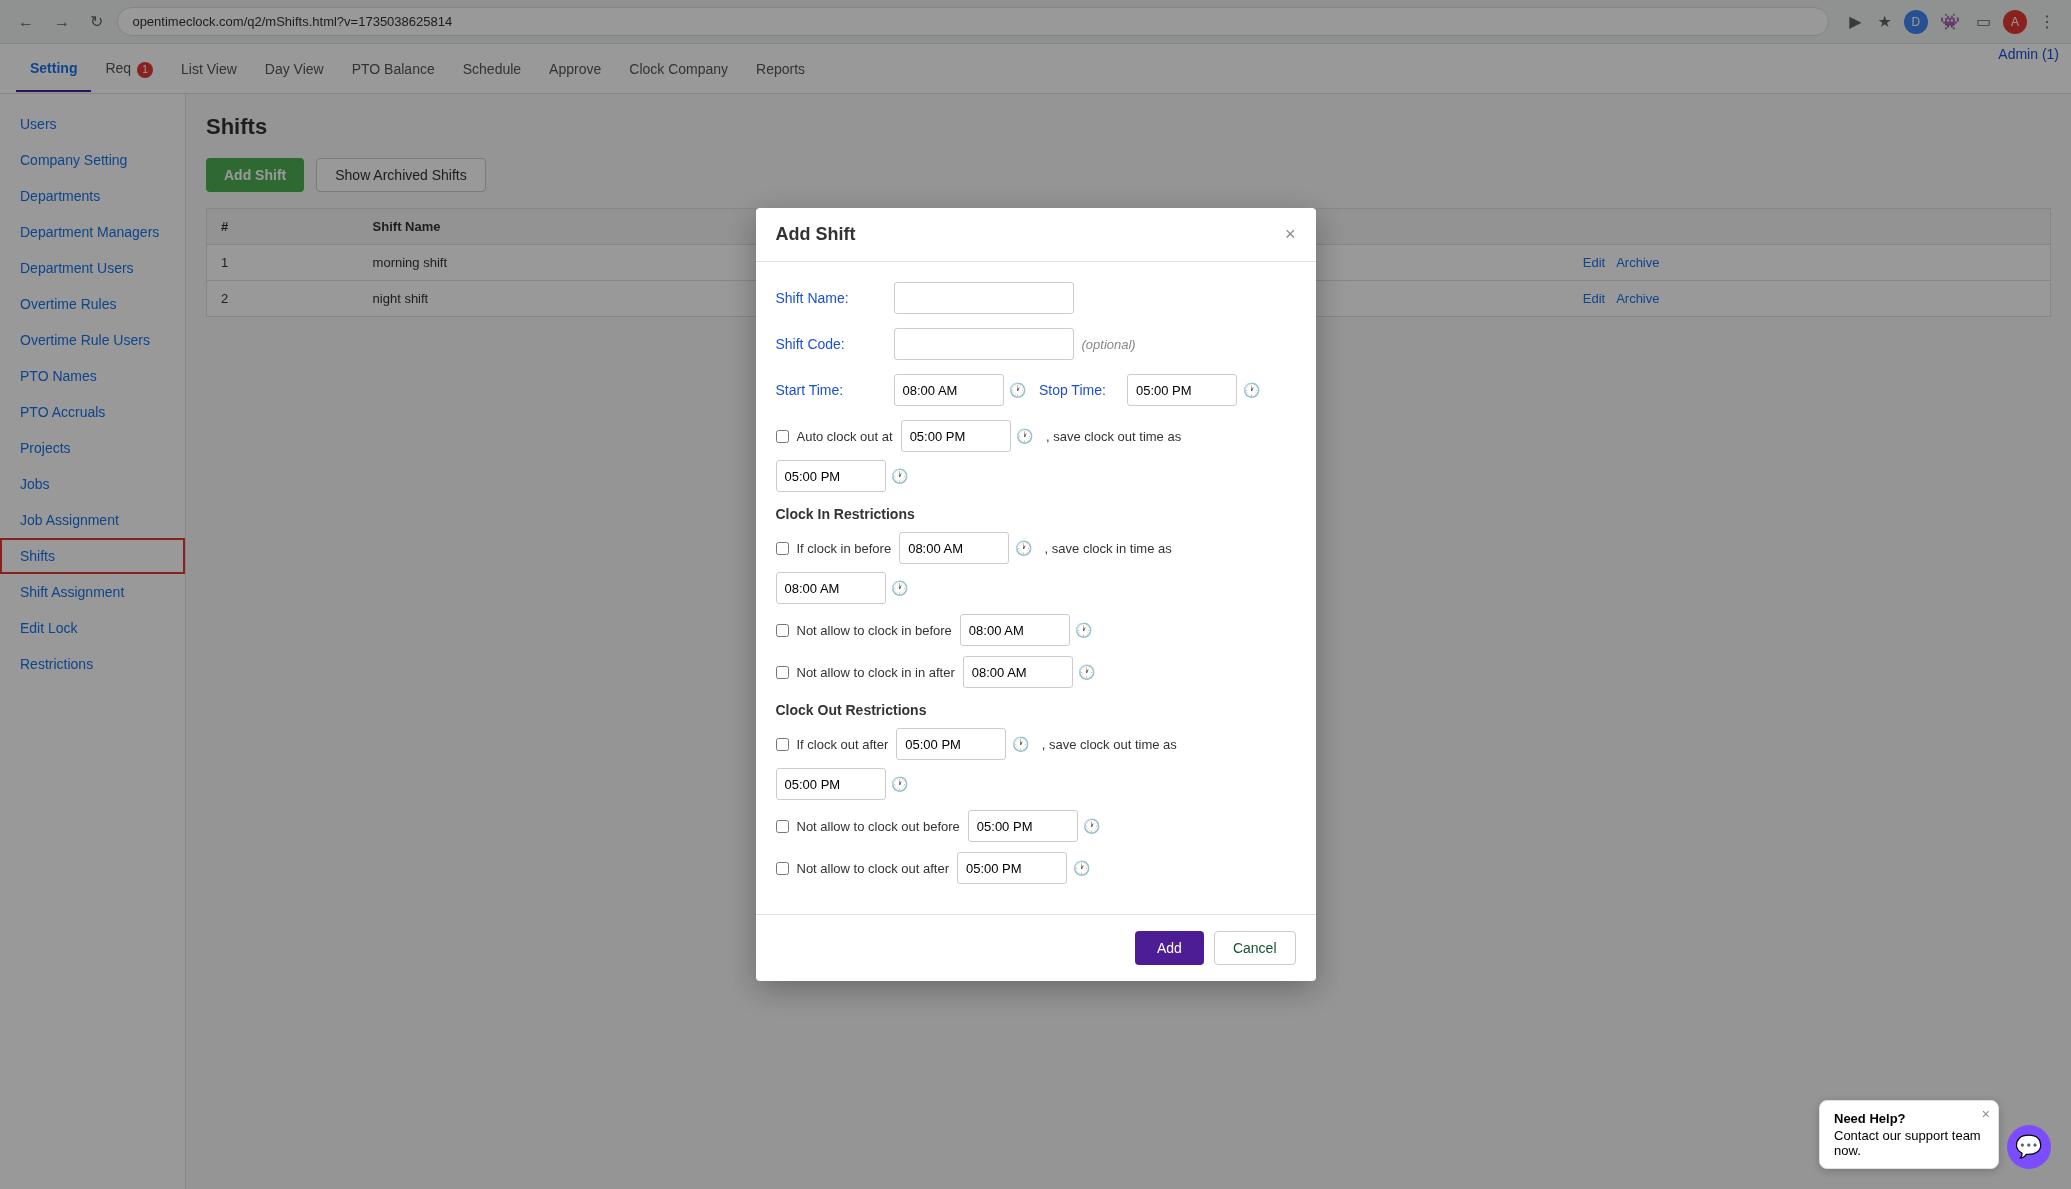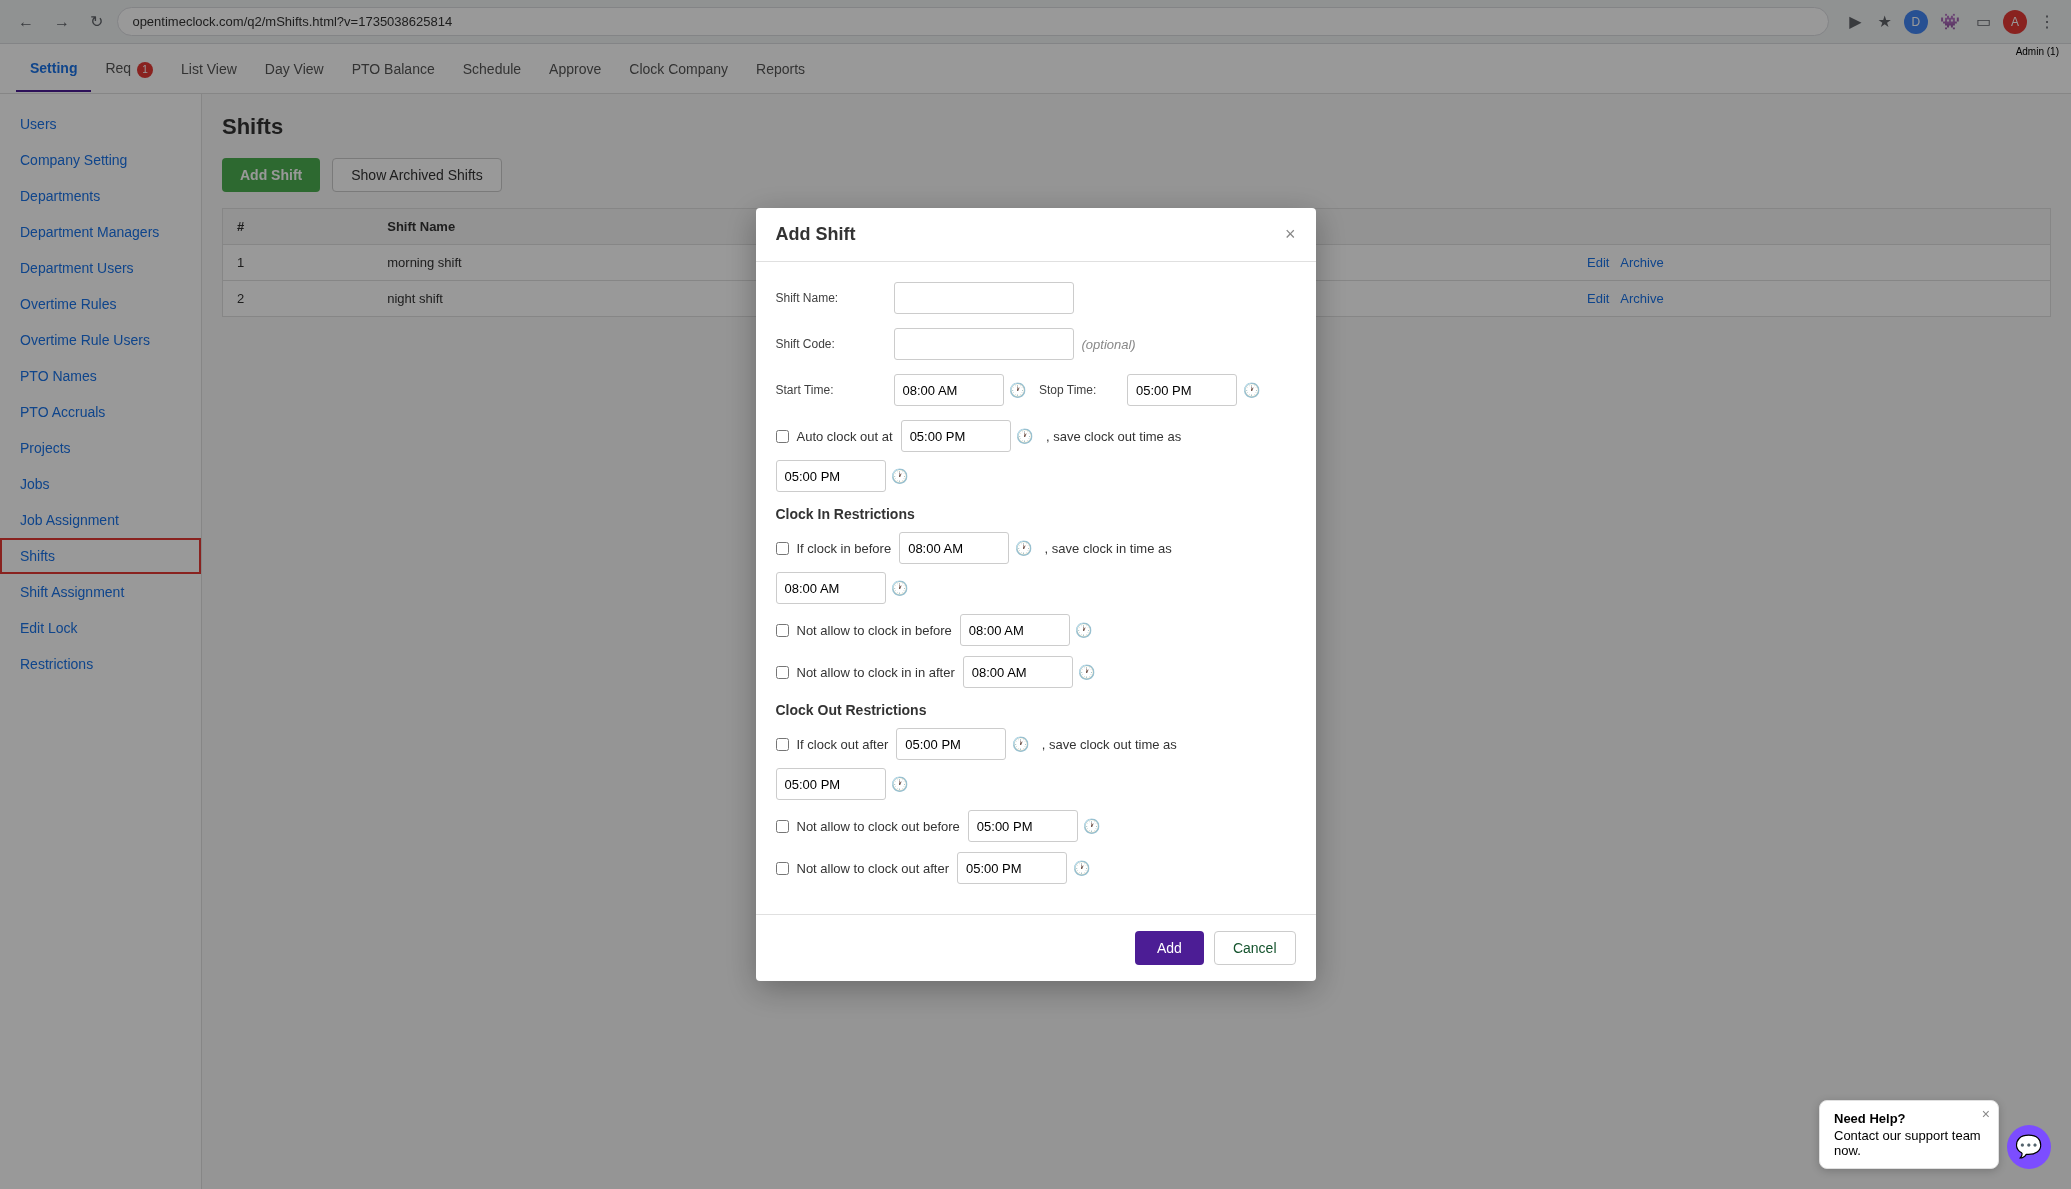--- a/index.html
+++ b/index.html
@@ -45,21 +45,21 @@
       cursor: pointer;
       font-size: 14px;
       color: #555;
       white-space: nowrap;
     }
     .top-nav-item.active { color: #1a73e8; font-weight: bold; border-bottom: 2px solid #4c1d95; }
     .top-nav-badge {
       display: inline-block; background: #e53935; color: white; border-radius: 50%;
       font-size: 10px; width: 16px; height: 16px; text-align: center; line-height: 16px; margin-left: 2px;
     }
-    .admin-label { font-size: 10px; color: #000000; position: absolute; top: 2px; right: 12px; }
+    .admin-label { font-size: 14px; color: #1d4ed8; position: absolute; top: 2px; right: 12px; }
 
     
     .second-nav {
       background: white;
       border-bottom: 2px solid #1a73e8;
       padding: 0 16px;
       display: flex;
       align-items: center;
       gap: 8px;
       min-height: 42px;
@@ -72,21 +72,21 @@
     }
     .second-nav-item.active { color: #e53935; }
     .exit-btn { color: #555; }
     .cam-icon { font-size: 18px; cursor: pointer; color: #555; }
 
     
     .main-content { display: flex; flex: 1; overflow: hidden; }
 
     
     .sidebar {
-      width: 202px;
+      width: 186px;
       background: white;
       border-right: 1px solid #e0e0e0;
       overflow-y: auto;
       padding: 12px 0;
       flex-shrink: 0;
     }
     .sidebar-item {
       padding: 10px 20px;
       cursor: pointer;
       font-size: 14px;
@@ -147,21 +147,21 @@
       display: flex; align-items: center; justify-content: space-between;
       padding: 16px 20px; border-bottom: 1px solid #e0e0e0;
     }
     .modal-title { font-size: 18px; font-weight: bold; color: #333; }
     .modal-close { background: none; border: none; font-size: 18px; cursor: pointer; color: #888; }
     .modal-body { padding: 20px; }
 
     .form-row {
       display: flex; align-items: center; margin-bottom: 14px; gap: 8px;
     }
-    .form-label { min-width: 110px; font-size: 12px; color: #404040; font-weight: normal; }
+    .form-label { min-width: 110px; font-size: 14px; color: #1d4ed8; font-weight: normal; }
     .form-input {
       border: 1px solid #ccc; border-radius: 3px; padding: 6px 10px;
       font-size: 14px; outline: none; height: 32px;
     }
     .form-input-wide { width: 180px; }
     .optional-text { font-style: italic; color: #888; font-size: 13px; }
 
     .time-input-wrap { display: flex; align-items: center; gap: 2px; }
     .time-input {
       border: 1px solid #ccc; border-radius: 3px; padding: 5px 8px;

